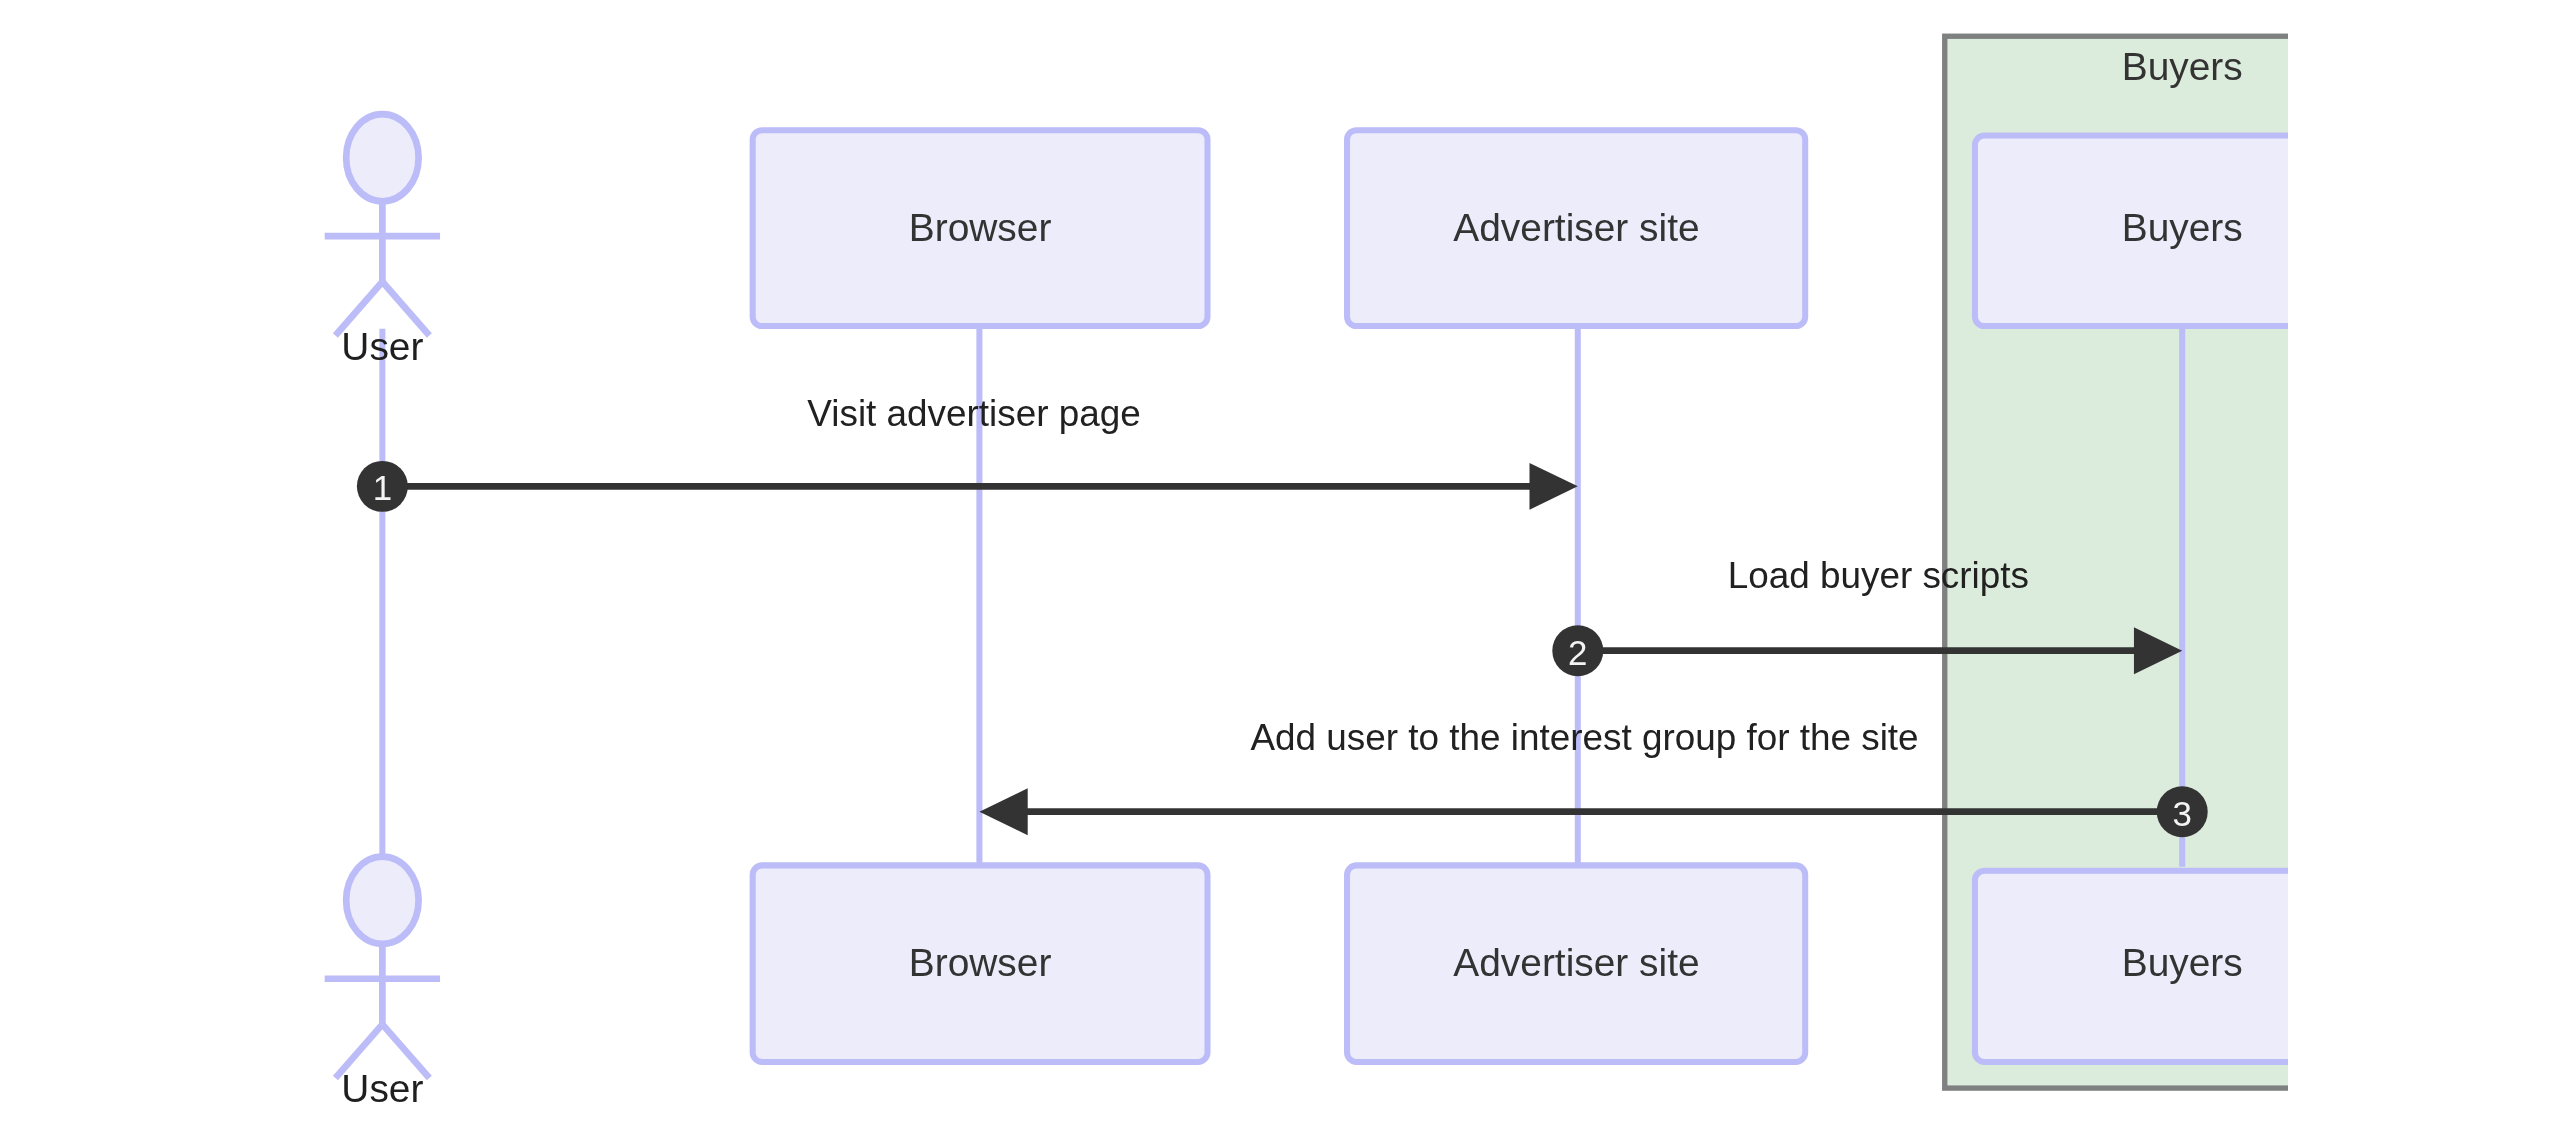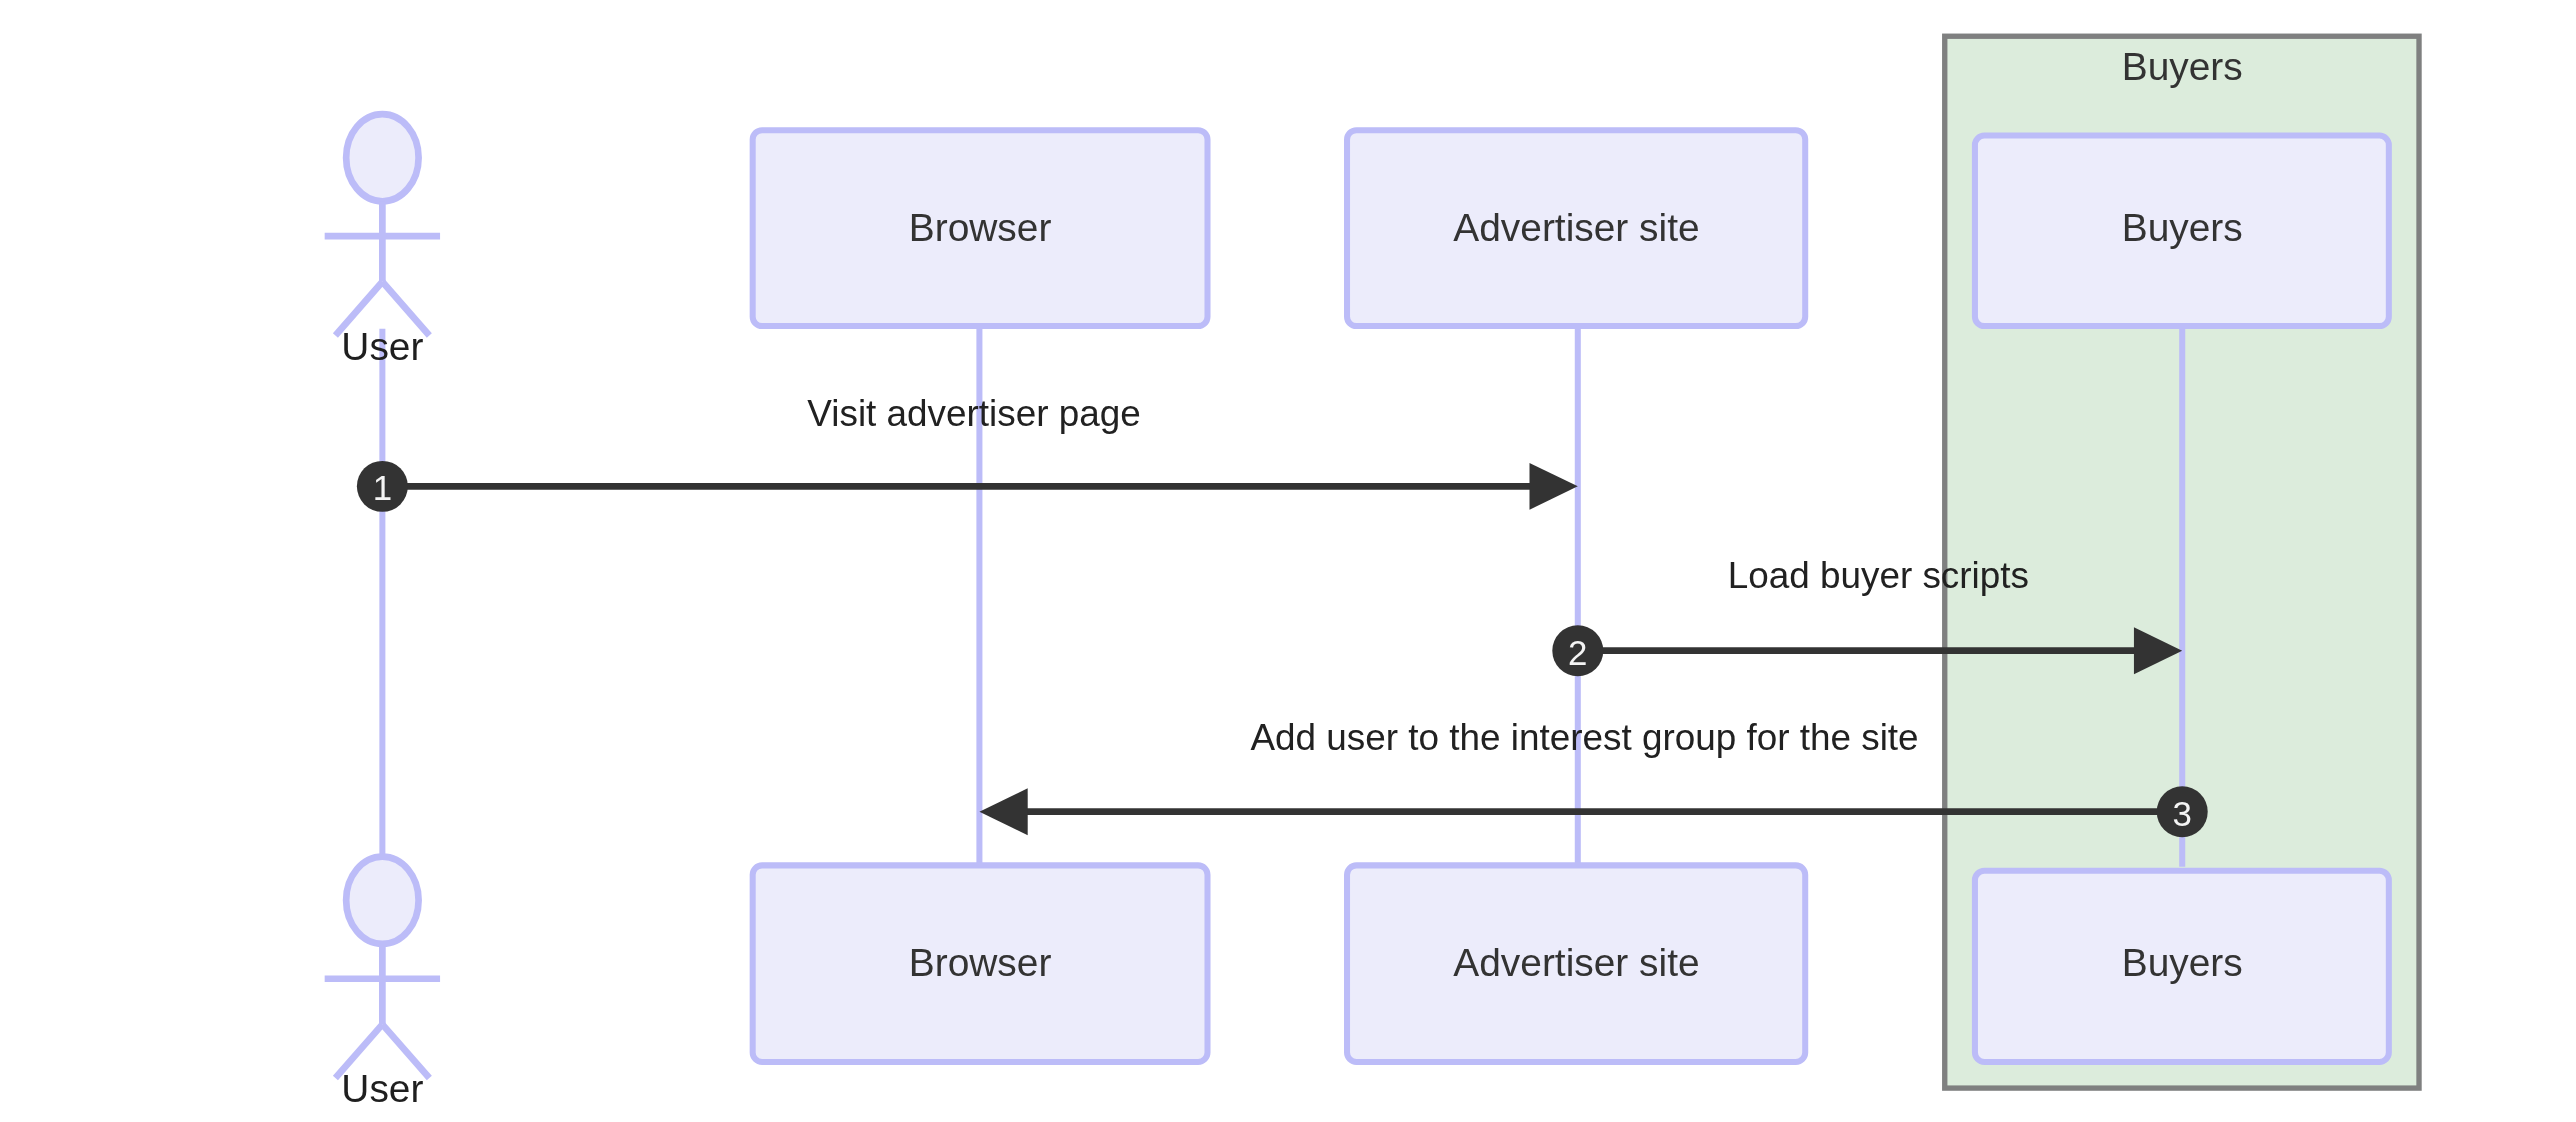--- a/index.html
+++ b/index.html
@@ -6,21 +6,21 @@
   html, body {
     margin: 0;
     padding: 0;
     background: #ffffff;
   }
   body {
     font-family: "Liberation Sans", sans-serif;
   }
   #diagram-root {
     position: relative;
-    width: 2576px;
+    width: 2288px;
     height: 1123px;
     background: #ffffff;
     overflow: hidden;
   }
   #diagram-svg {
     position: absolute;
     top: 0;
     left: 0;
     width: 2576px;
     height: 1123px;

